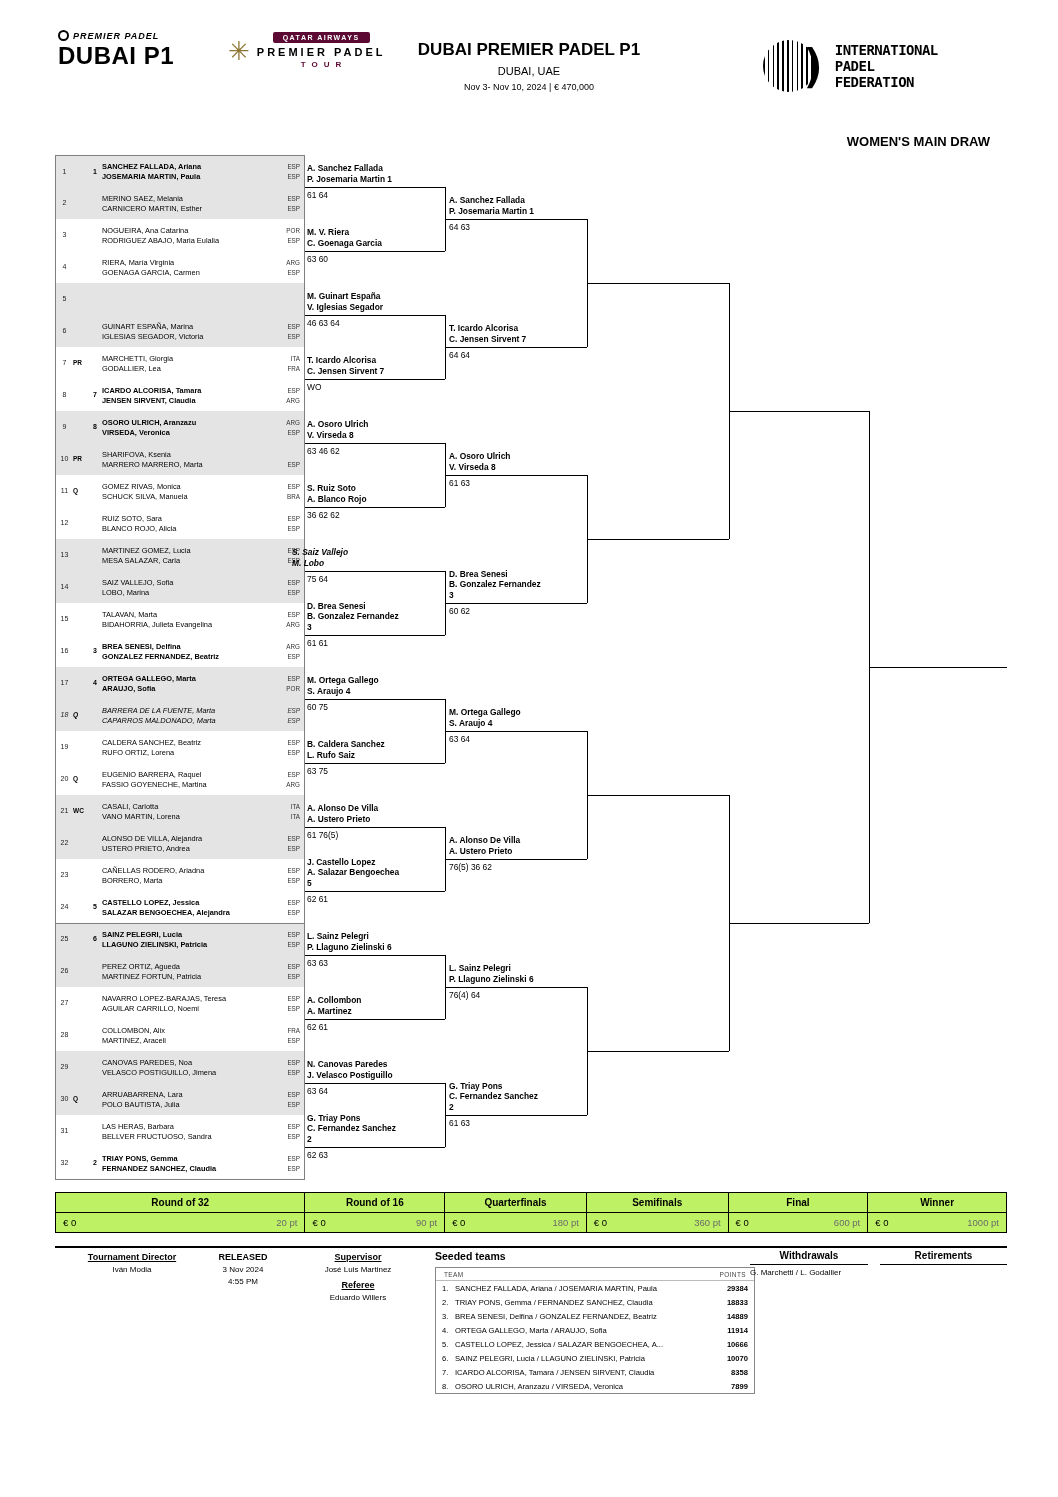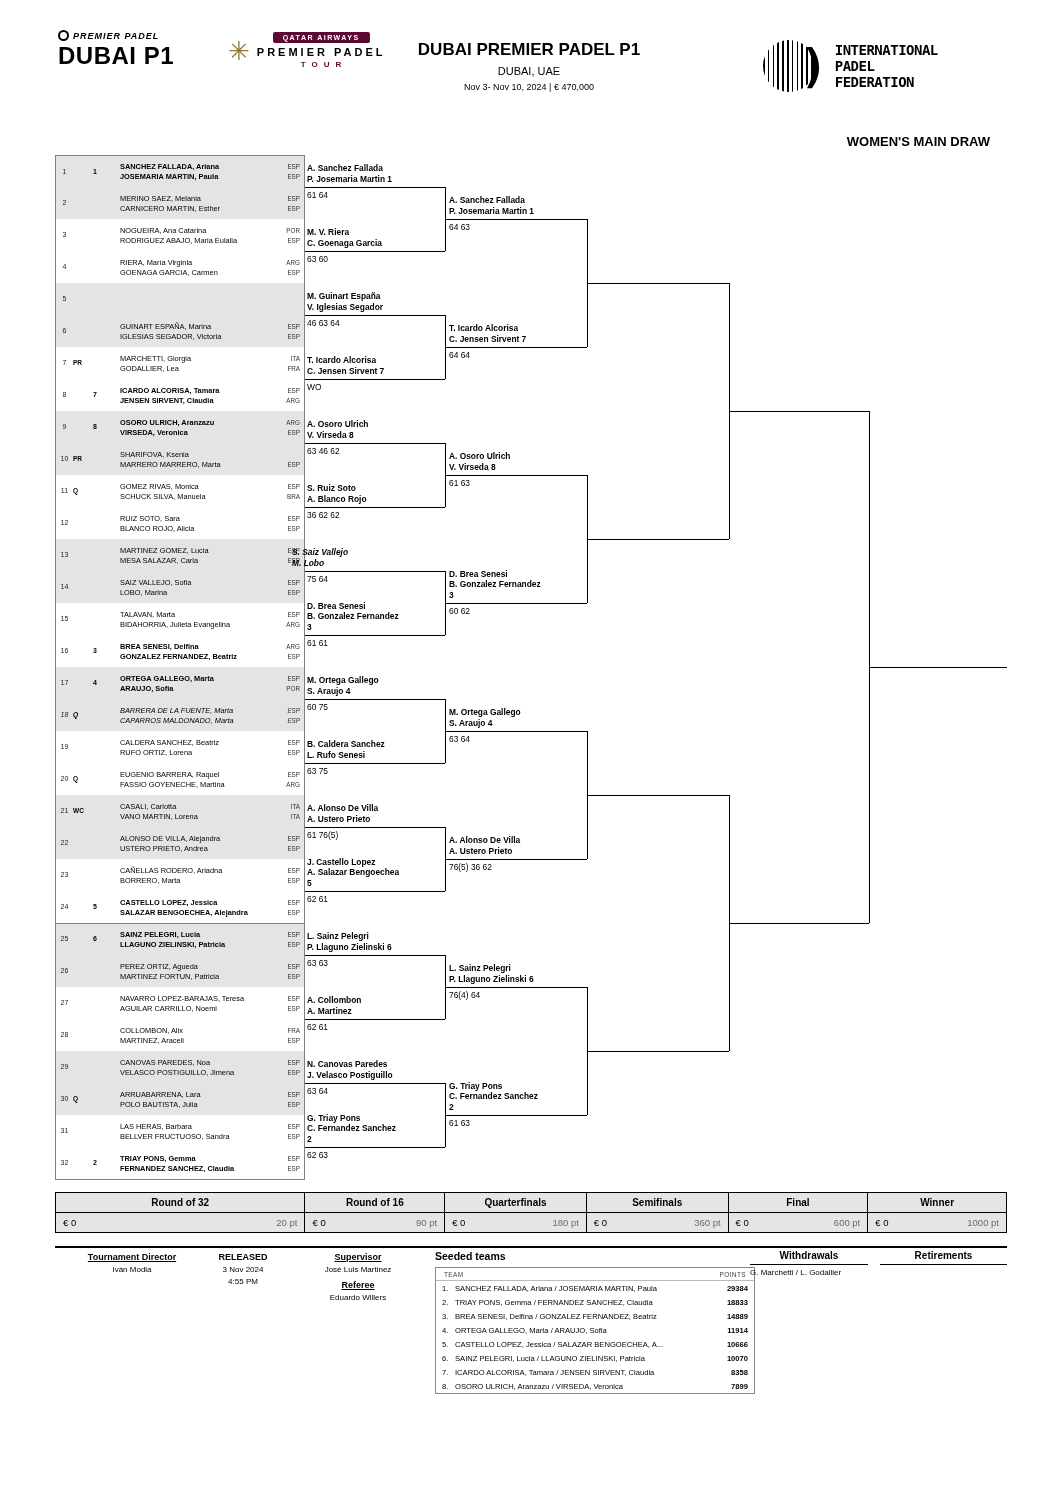--- a/index.html
+++ b/index.html
@@ -35,33 +35,33 @@
 
   
   #bracket{position:absolute;left:0;top:0;width:1058px;height:1497px;}
   .entry{position:absolute;left:55px;width:250px;height:33px;display:flex;
          border:1px solid #7f7f7f;border-top:none;background:#fff;}
   .entry.first{border-top:1px solid #7f7f7f;}
   .entry.shaded{background:#e4e4e4;}
   .entry .pos{width:17px;font-size:7px;color:#222;text-align:center;padding-top:12px;flex:none;}
   .entry .tag{width:15px;font-size:6.5px;font-weight:bold;padding-top:12px;flex:none;}
   .entry .seedno{width:9px;font-size:7px;font-weight:bold;text-align:right;padding-top:12px;flex:none;}
-  .entry .names{flex:1;display:flex;flex-direction:column;justify-content:center;margin-left:23px;gap:1px;min-width:0;}
+  .entry .names{flex:1;display:flex;flex-direction:column;justify-content:center;margin-left:5px;gap:1px;min-width:0;}
   .entry .nrow{display:flex;align-items:baseline;}
   .entry .nm{flex:1;font-size:7.4px;white-space:nowrap;overflow:hidden;}
   .entry.seeded .nm{font-weight:bold;}
   .entry .cc{width:24px;font-size:6.3px;color:#333;text-align:right;padding-right:4px;flex:none;}
   .hline{position:absolute;height:1px;background:#000;}
   .vline{position:absolute;width:1px;background:#000;}
   .wblock{position:absolute;font-weight:bold;font-size:8.4px;line-height:10.5px;padding-bottom:3px;}
   .wl{white-space:nowrap;}
   .score{position:absolute;font-size:8.4px;padding-top:2px;}
 
   
-  .ptable{position:absolute;left:55px;top:1192px;width:952px;border:1px solid #000;background:#e5e5e5;}
+  .ptable{position:absolute;left:55px;top:1192px;width:952px;border:1px solid #000;background:#bef264;}
   .prow{display:flex;}
   .pcell{border-right:1px solid #000;}
   .pcell:last-child{border-right:none;}
   .prow.head .pcell{font-weight:bold;font-size:10px;text-align:center;padding:4px 0;border-bottom:1px solid #000;}
   .prow.vals .pcell{display:flex;justify-content:space-between;padding:4px 7px;font-size:9.5px;}
   .pts{color:#6b6b6b;}
   .c0{width:250px;}.c1{width:140px;}.c2{width:142px;}.c3{width:142px;}.c4{width:140px;}.c5{width:138px;}
 
   
   .footrule{position:absolute;left:55px;top:1246px;width:952px;height:2px;background:#000;}
@@ -647,21 +647,21 @@
       <div class="score" style="left: 307px; top: 636px; width: 134px;">61 61</div>
       <div class="hline" style="left: 305px; top: 699px; width: 140px;"></div>
       <div class="wblock" style="left: 307px; width: 134px; bottom: 798px;">
         <div class="wl">M. Ortega Gallego</div>
         <div class="wl">S. Araujo  4</div>
       </div>
       <div class="score" style="left: 307px; top: 700px; width: 134px;">60 75</div>
       <div class="hline" style="left: 305px; top: 763px; width: 140px;"></div>
       <div class="wblock" style="left: 307px; width: 134px; bottom: 734px;">
         <div class="wl">B. Caldera Sanchez</div>
-        <div class="wl">L. Rufo Senesi</div>
+        <div class="wl">L. Rufo Saiz</div>
       </div>
       <div class="score" style="left: 307px; top: 764px; width: 134px;">63 75</div>
       <div class="hline" style="left: 305px; top: 827px; width: 140px;"></div>
       <div class="wblock" style="left: 307px; width: 134px; bottom: 670px;">
         <div class="wl">A. Alonso De Villa</div>
         <div class="wl">A. Ustero Prieto</div>
       </div>
       <div class="score" style="left: 307px; top: 828px; width: 134px;">61 76(5)</div>
       <div class="hline" style="left: 305px; top: 891px; width: 140px;"></div>
       <div class="wblock" style="left: 307px; width: 134px; bottom: 606px;">

